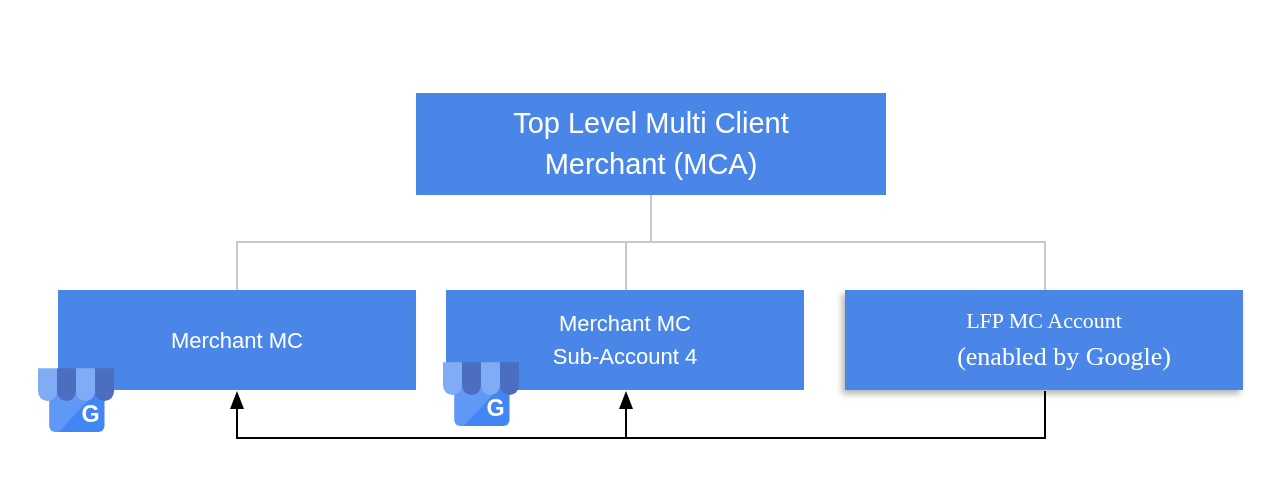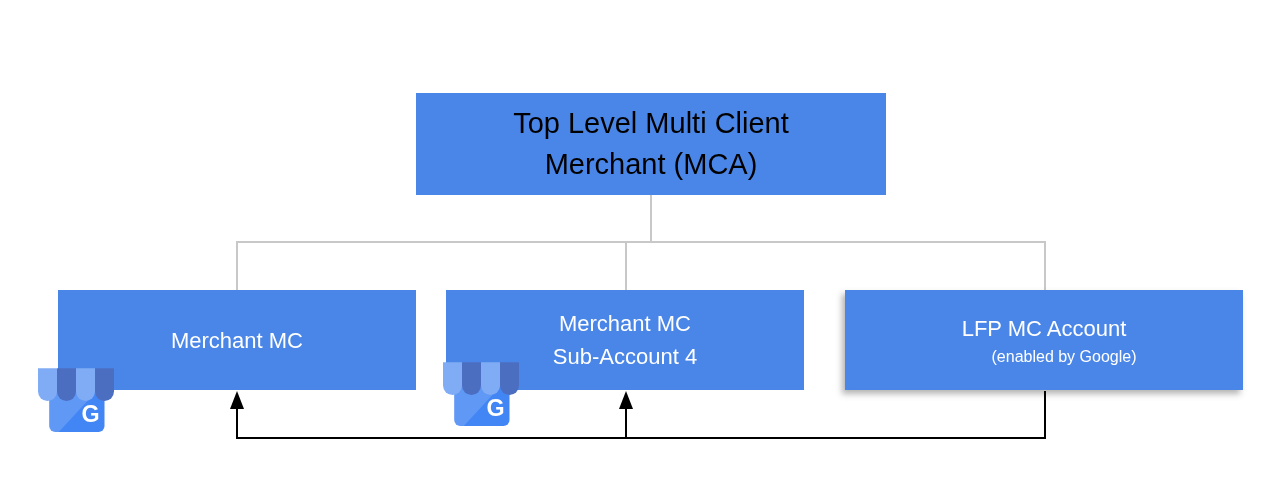--- a/index.html
+++ b/index.html
@@ -35,22 +35,23 @@
     font-size: 22px;
     line-height: 1.5;
     top: 290px;
     height: 100px;
   }
   .node-merchant-1 { left: 58px;  width: 358px; }
   .node-merchant-2 { left: 446px; width: 358px; }
   .node-lfp {
     left: 845px; width: 398px;
     box-shadow: -3px 4px 6px rgba(90,90,90,0.45);
+    font-family: Liberation Serif, serif;
   }
-  .node-subline { font-size: 16px; margin-left: 40px; }
+  .node-subline { font-size: 26px; margin-left: 40px; }
 
   .line {
     position: absolute;
   }
   .line-gray { background: #c8c8c8; }
   .line-black { background: #000000; }
 
   .arrowhead {
     position: absolute;
     width: 0;
@@ -69,21 +70,21 @@
 <body>
 
 <div class="canvas">
 
   <div class="line line-gray" style="left: 650px; top: 195px; width: 2px; height: 47px; background: rgb(200, 200, 200);"></div>
   <div class="line line-gray" style="left: 236px; top: 241px; width: 810px; height: 2px; background: rgb(200, 200, 200);"></div>
   <div class="line line-gray" style="left: 236px; top: 241px; width: 2px; height: 49px; background: rgb(200, 200, 200);"></div>
   <div class="line line-gray" style="left: 625px; top: 241px; width: 2px; height: 49px; background: rgb(200, 200, 200);"></div>
   <div class="line line-gray" style="left: 1044px; top: 241px; width: 2px; height: 49px; background: rgb(200, 200, 200);"></div>
 
-  <div class="node node-root" style="background: rgb(74, 134, 232); color: #000000;">
+  <div class="node node-root" style="background: rgb(74, 134, 232); color: #ffffff;">
     <div>Top Level Multi Client</div>
     <div>Merchant (MCA)</div>
   </div>
 
   <div class="node node-child node-merchant-1" style="background: rgb(74, 134, 232); color: rgb(255, 255, 255);">
     <div>Merchant MC</div>
   </div>
 
   <div class="node node-child node-merchant-2" style="background: rgb(74, 134, 232); color: rgb(255, 255, 255);">
     <div>Merchant MC</div>

